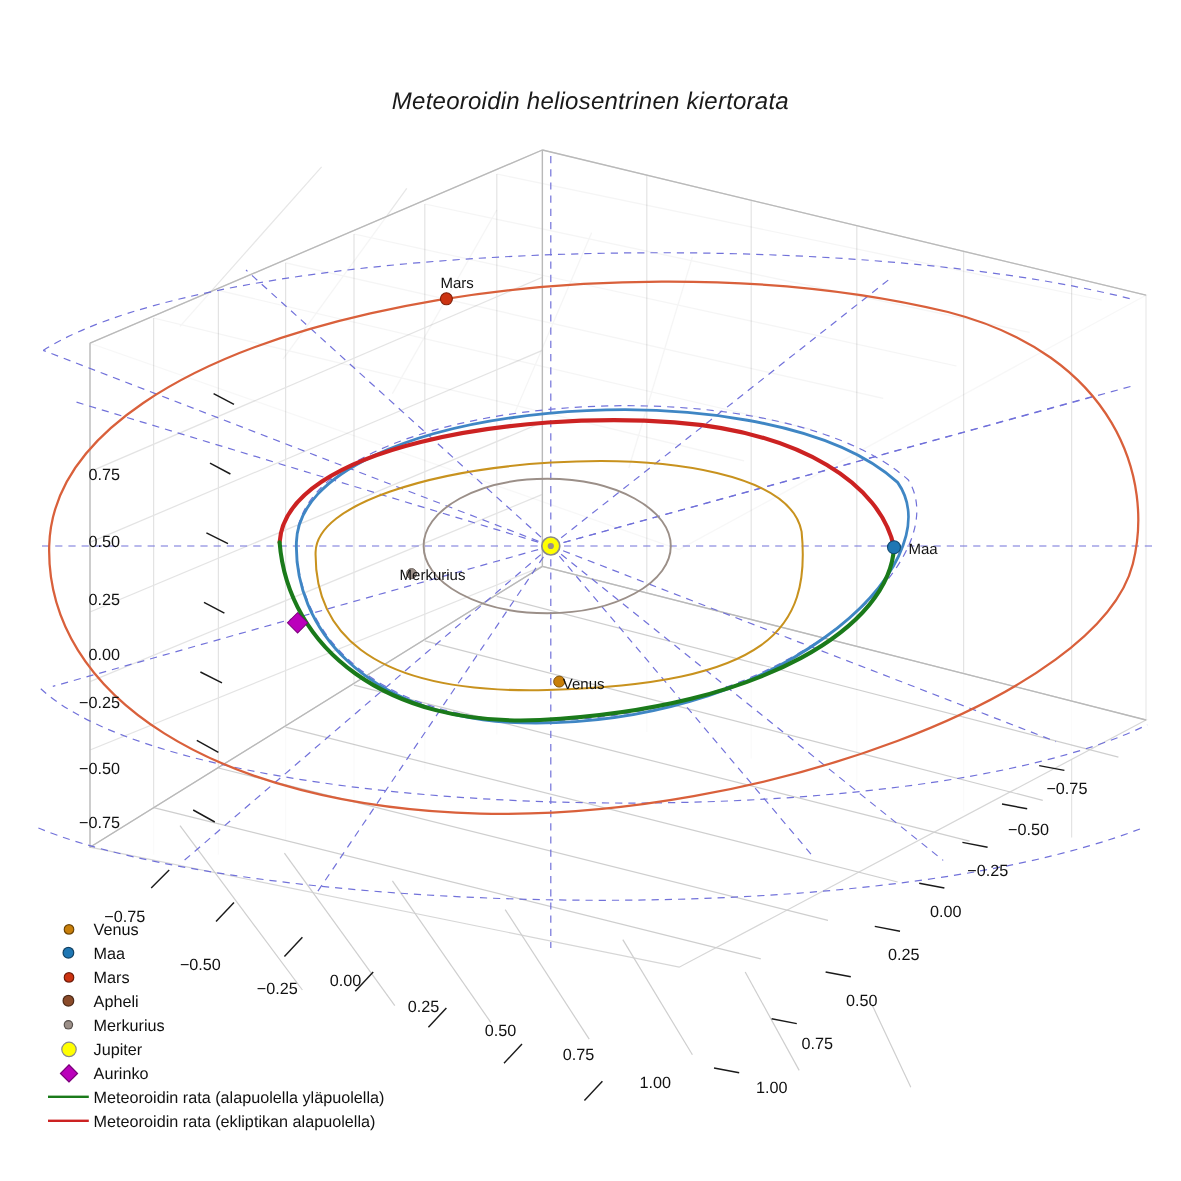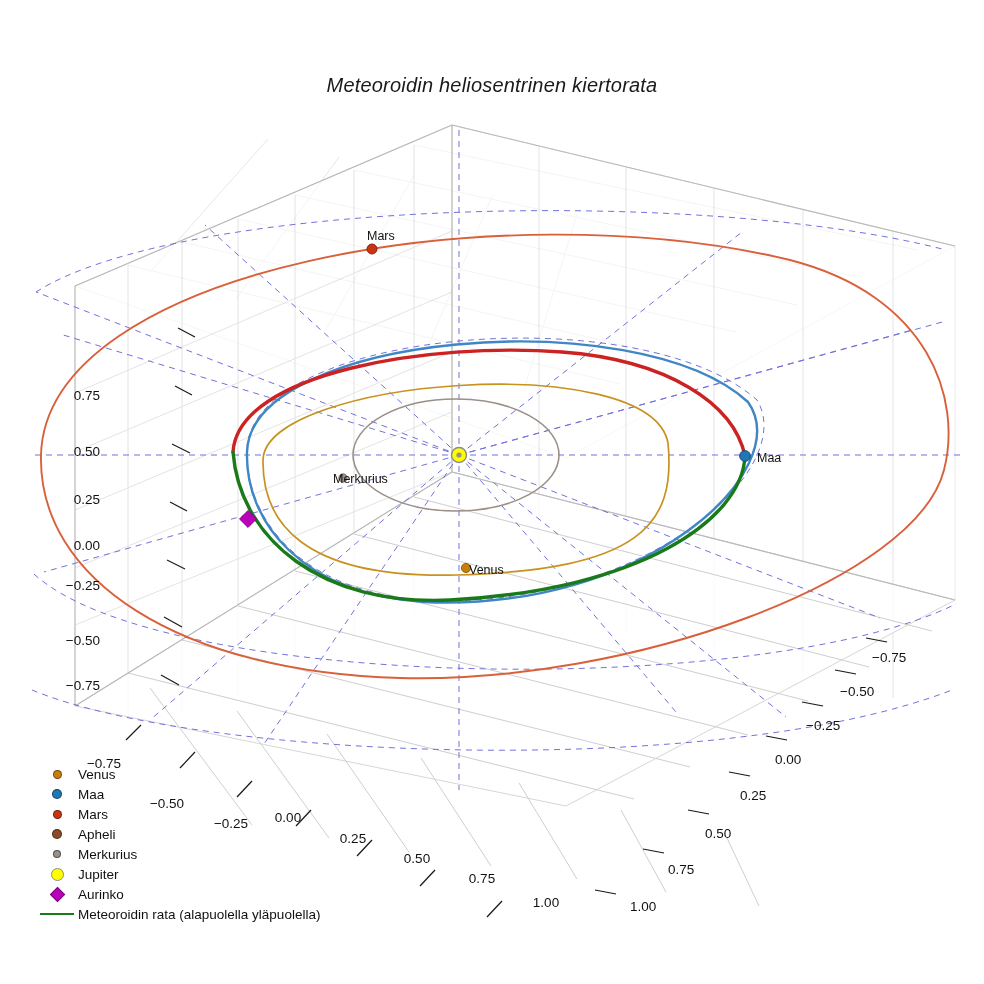--- a/index.html
+++ b/index.html
@@ -277,15 +277,21 @@
           <span class="diamond" style="background: rgb(187, 0, 187); border: 1px solid rgba(0, 0, 0, 0.35);"></span>
         </span>
         <span class="legend-label">Aurinko</span>
       </div>
       <div class="legend-row">
         <span class="legend-key">
           <span class="linekey" style="border-top-color: rgb(26, 122, 26); border-top-width: 2.4px;"></span>
         </span>
         <span class="legend-label">Meteoroidin rata (alapuolella yläpuolella)</span>
       </div>
+      <div class="legend-row">
+        <span class="legend-key">
+          <span class="linekey" style="border-top-color: rgb(204, 34, 34); border-top-width: 2.4px;"></span>
+        </span>
+        <span class="legend-label">Meteoroidin rata (ekliptikan alapuolella)</span>
+      </div>
     </div>
 
 </div>
 
 </body></html>

